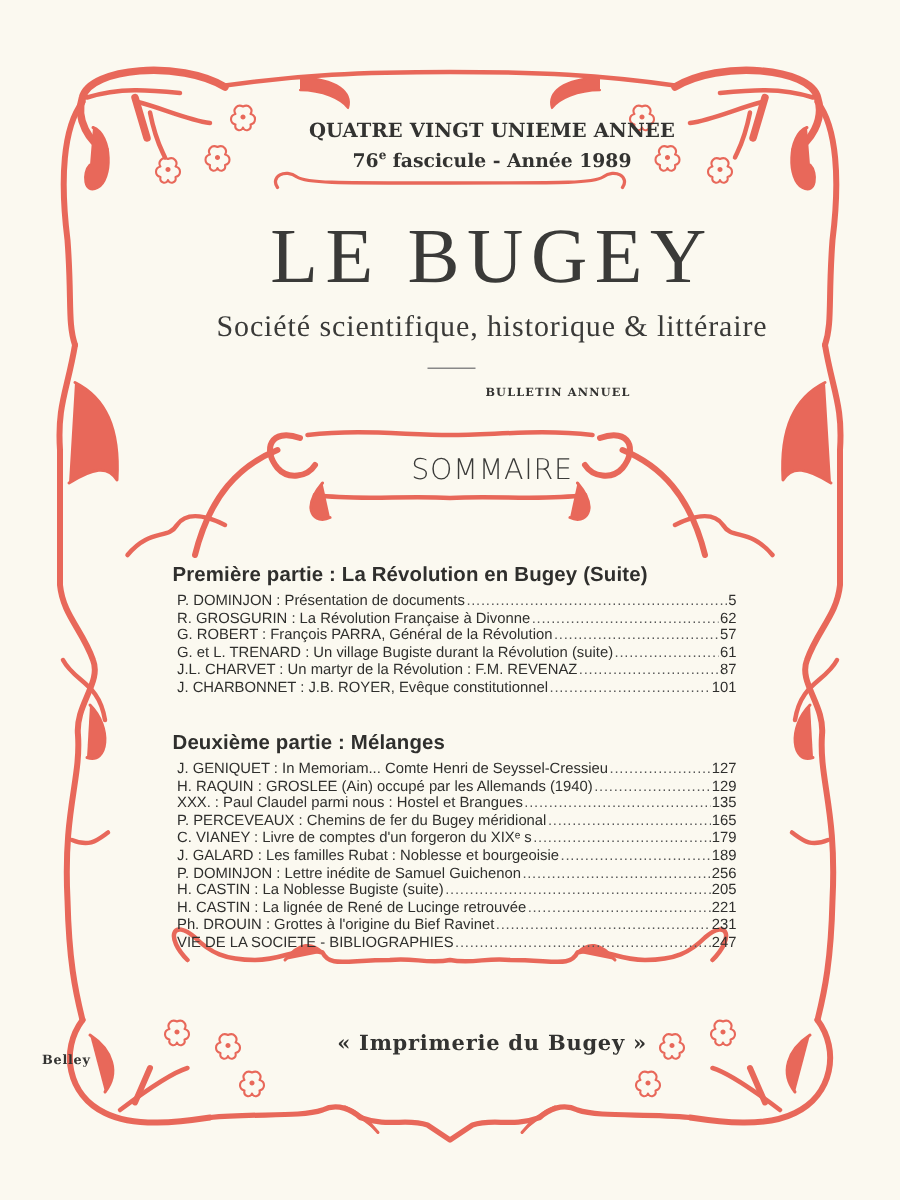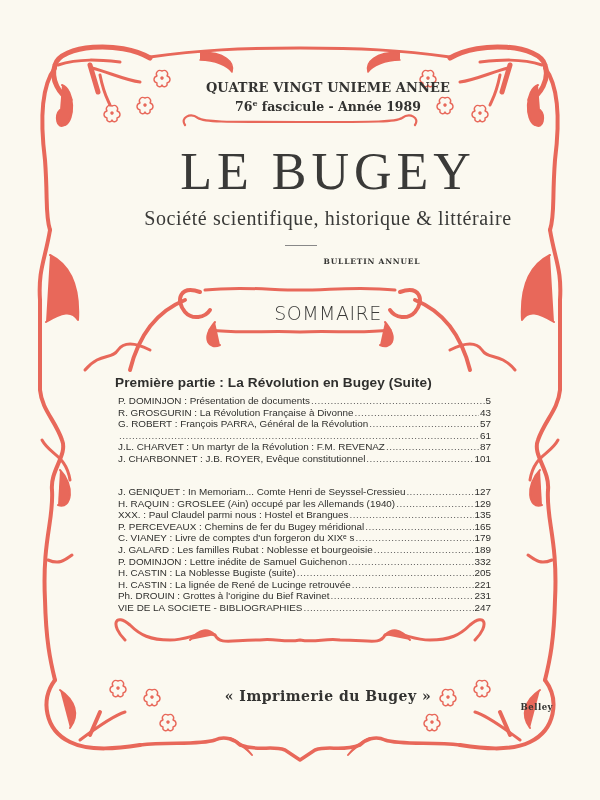--- a/index.html
+++ b/index.html
@@ -45,21 +45,21 @@
     .entry { display: flex; align-items: baseline; font-size: 9.9px; line-height: 11.6px; white-space: nowrap; }
     .entry .t { flex: 0 0 auto; }
     .entry .d { flex: 1 1 auto; overflow: hidden; color: #555; margin: 0 1px; }
     .entry .d::after { content: "................................................................................................................................................"; letter-spacing: 0.5px; }
     .entry .p { flex: 0 0 auto; font-weight: normal; }
     .footer1 {
       left: 0; width: 600px; top: 688px; text-align: center;
       font-family: "DejaVu Serif", serif; font-weight: bold; font-size: 14px; letter-spacing: 0.5px;
     }
     .footer2 {
-      left: 0; width: 525px; top: 702px; text-align: right;
+      left: 0; width: 525px; top: 702px; text-align: left;
       font-family: "DejaVu Serif", serif; font-weight: bold; font-size: 8.5px; letter-spacing: 0.5px;
     }
   </style>
 </head>
 <body>
 
 <div class="page">
 
   <svg class="frame" viewBox="0 0 600 800" fill="none" stroke="#e8685a" stroke-linecap="round" stroke-linejoin="round">
 
@@ -212,45 +212,47 @@
     <div class="section-title">Première partie : La Révolution en Bugey (Suite)</div>
     <div class="entries">
       <div class="entry">
           <span class="t">P. DOMINJON : Présentation de documents</span>
           <span class="d"></span>
           <span class="p">5</span>
         </div>
       <div class="entry">
           <span class="t">R. GROSGURIN : La Révolution Française à Divonne</span>
           <span class="d"></span>
-          <span class="p">43</span>
+          <span class="p">62</span>
         </div>
       <div class="entry">
           <span class="t">G. ROBERT : François PARRA, Général de la Révolution</span>
           <span class="d"></span>
           <span class="p">57</span>
         </div>
       <div class="entry">
+          <span class="t">G. et L. TRENARD : Un village Bugiste durant la Révolution (suite)</span>
           <span class="d"></span>
           <span class="p">61</span>
         </div>
       <div class="entry">
           <span class="t">J.L. CHARVET : Un martyr de la Révolution : F.M. REVENAZ</span>
           <span class="d"></span>
           <span class="p">87</span>
         </div>
       <div class="entry">
           <span class="t">J. CHARBONNET : J.B. ROYER, Evêque constitutionnel</span>
           <span class="d"></span>
           <span class="p">101</span>
         </div>
     </div>
   </div>
 
   <div class="toc" style="top:483px;">
+    <div class="section-title">Deuxième partie : Mélanges</div>
     <div class="entries">
       <div class="entry">
           <span class="t">J. GENIQUET : In Memoriam... Comte Henri de Seyssel-Cressieu</span>
           <span class="d"></span>
           <span class="p">127</span>
         </div>
       <div class="entry">
           <span class="t">H. RAQUIN : GROSLEE (Ain) occupé par les Allemands (1940)</span>
           <span class="d"></span>
           <span class="p">129</span>
@@ -271,21 +273,21 @@
           <span class="p">179</span>
         </div>
       <div class="entry">
           <span class="t">J. GALARD : Les familles Rubat : Noblesse et bourgeoisie</span>
           <span class="d"></span>
           <span class="p">189</span>
         </div>
       <div class="entry">
           <span class="t">P. DOMINJON : Lettre inédite de Samuel Guichenon</span>
           <span class="d"></span>
-          <span class="p">332</span>
+          <span class="p">256</span>
         </div>
       <div class="entry">
           <span class="t">H. CASTIN : La Noblesse Bugiste (suite)</span>
           <span class="d"></span>
           <span class="p">205</span>
         </div>
       <div class="entry">
           <span class="t">H. CASTIN : La lignée de René de Lucinge retrouvée</span>
           <span class="d"></span>
           <span class="p">221</span>

